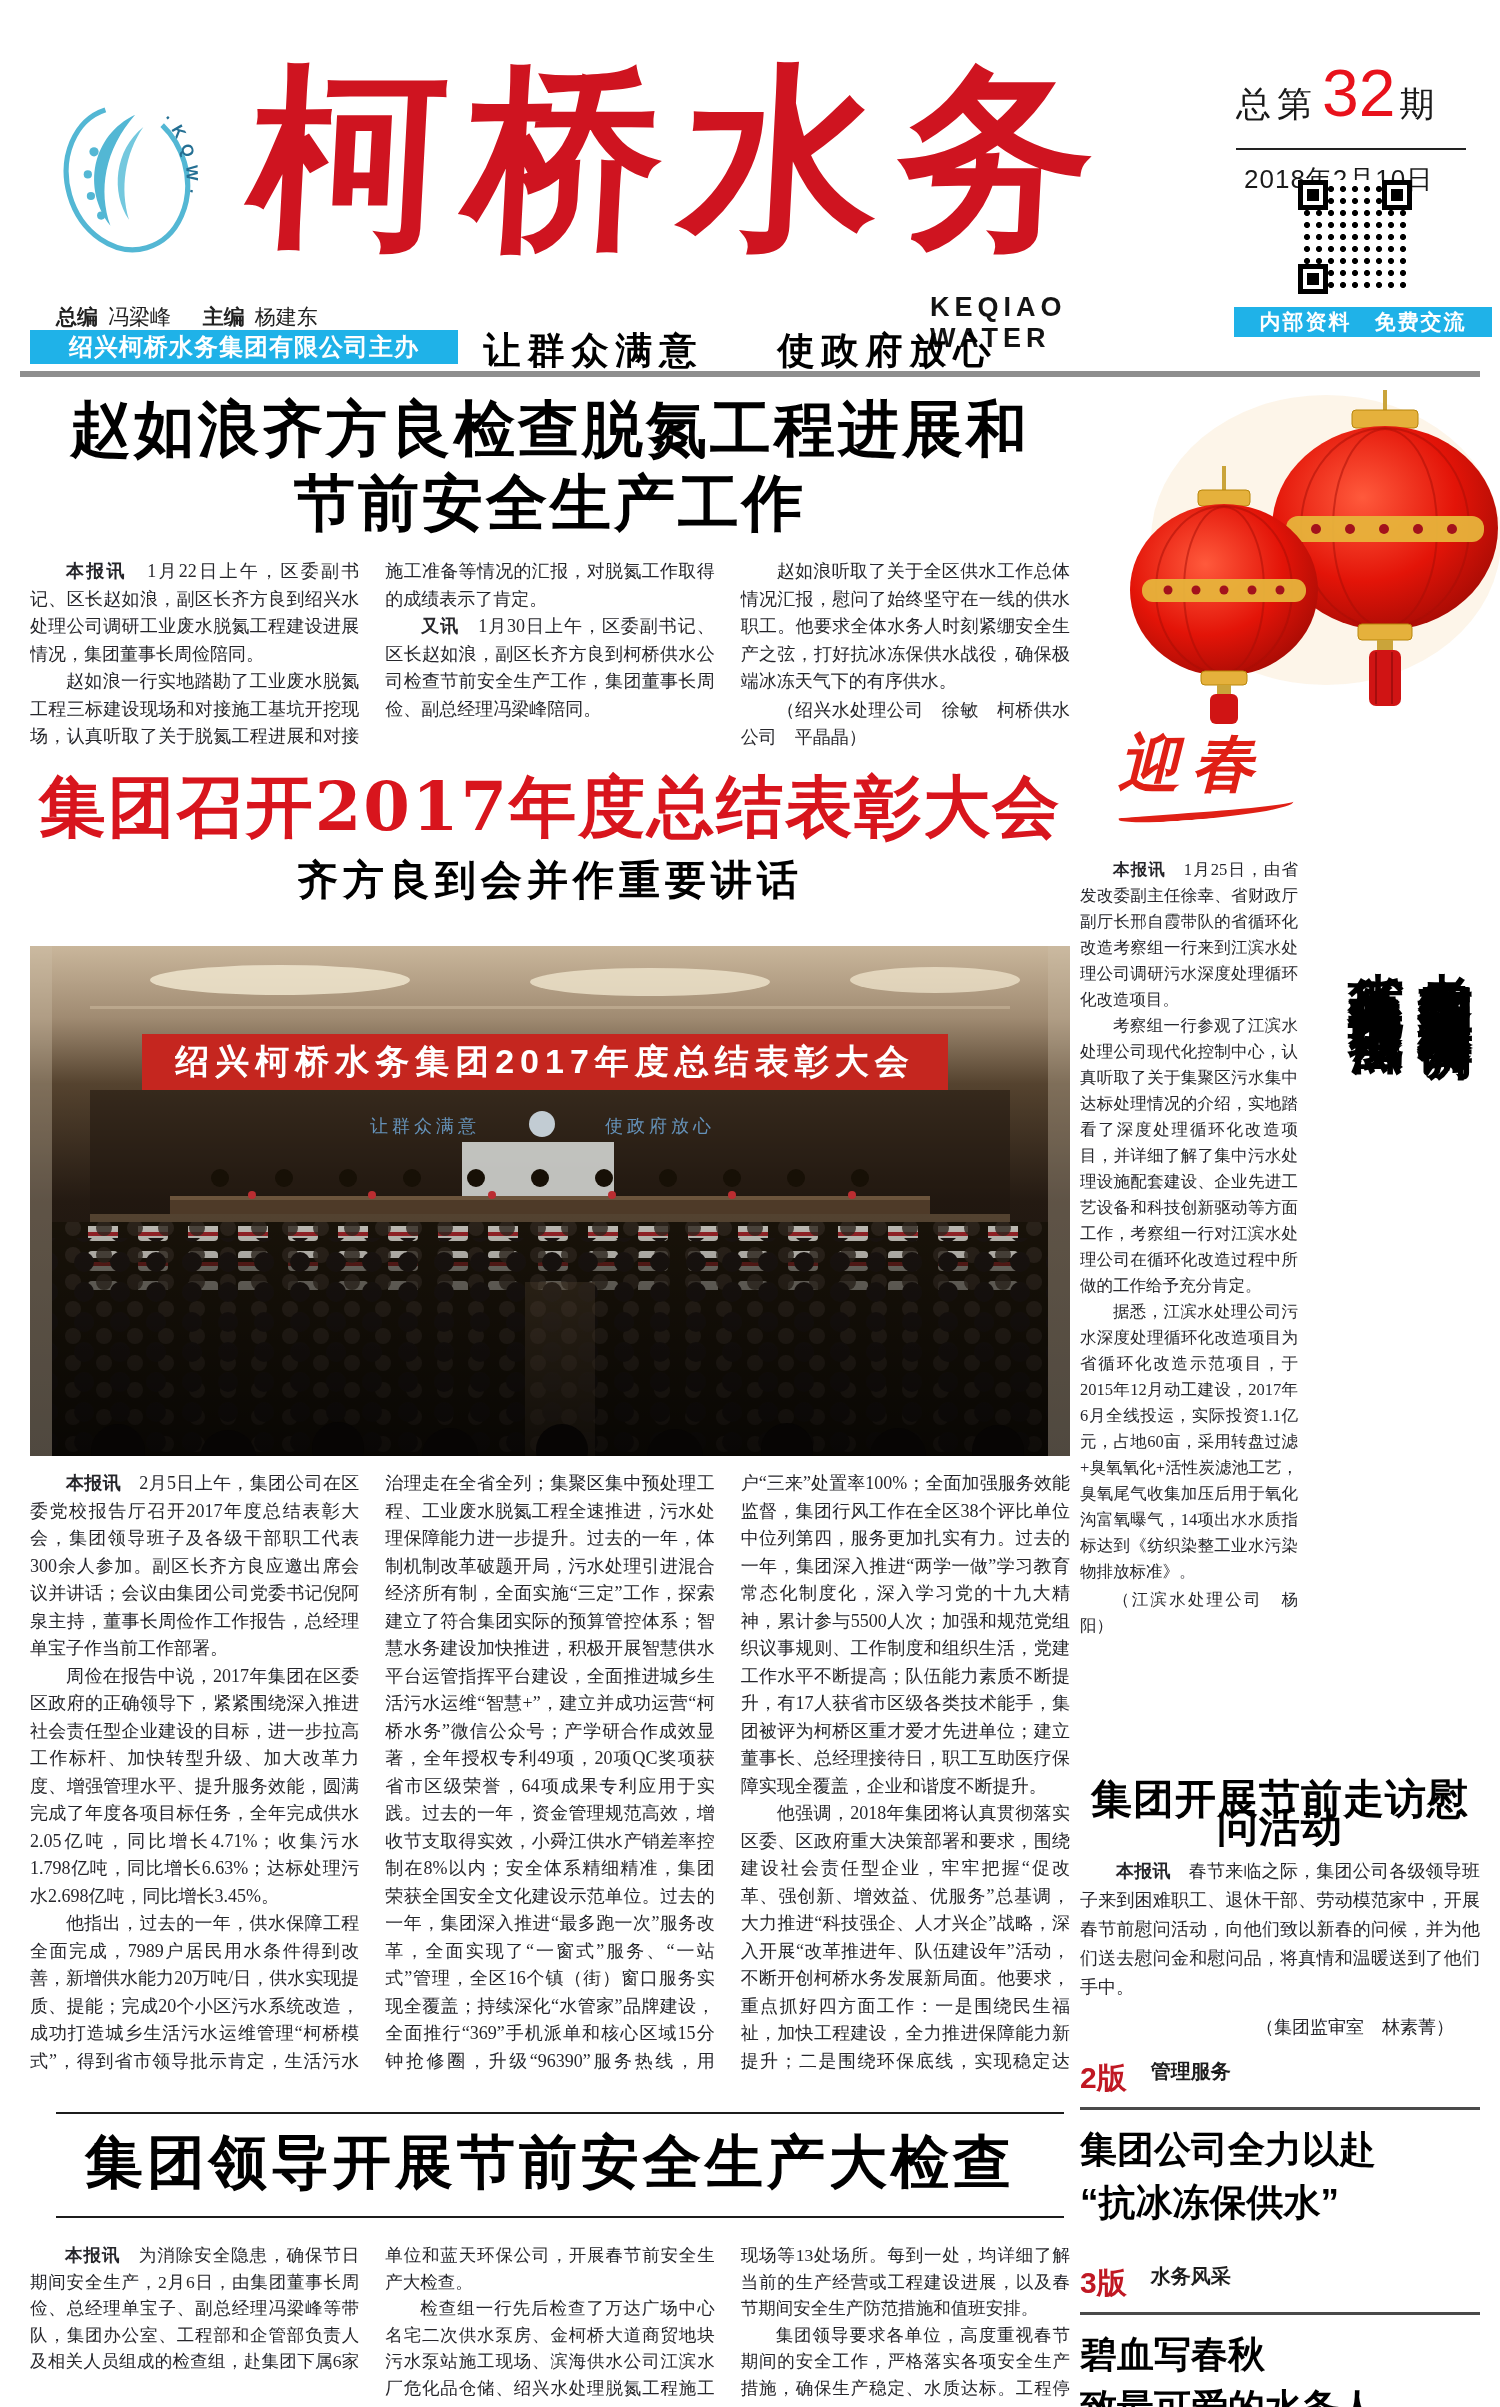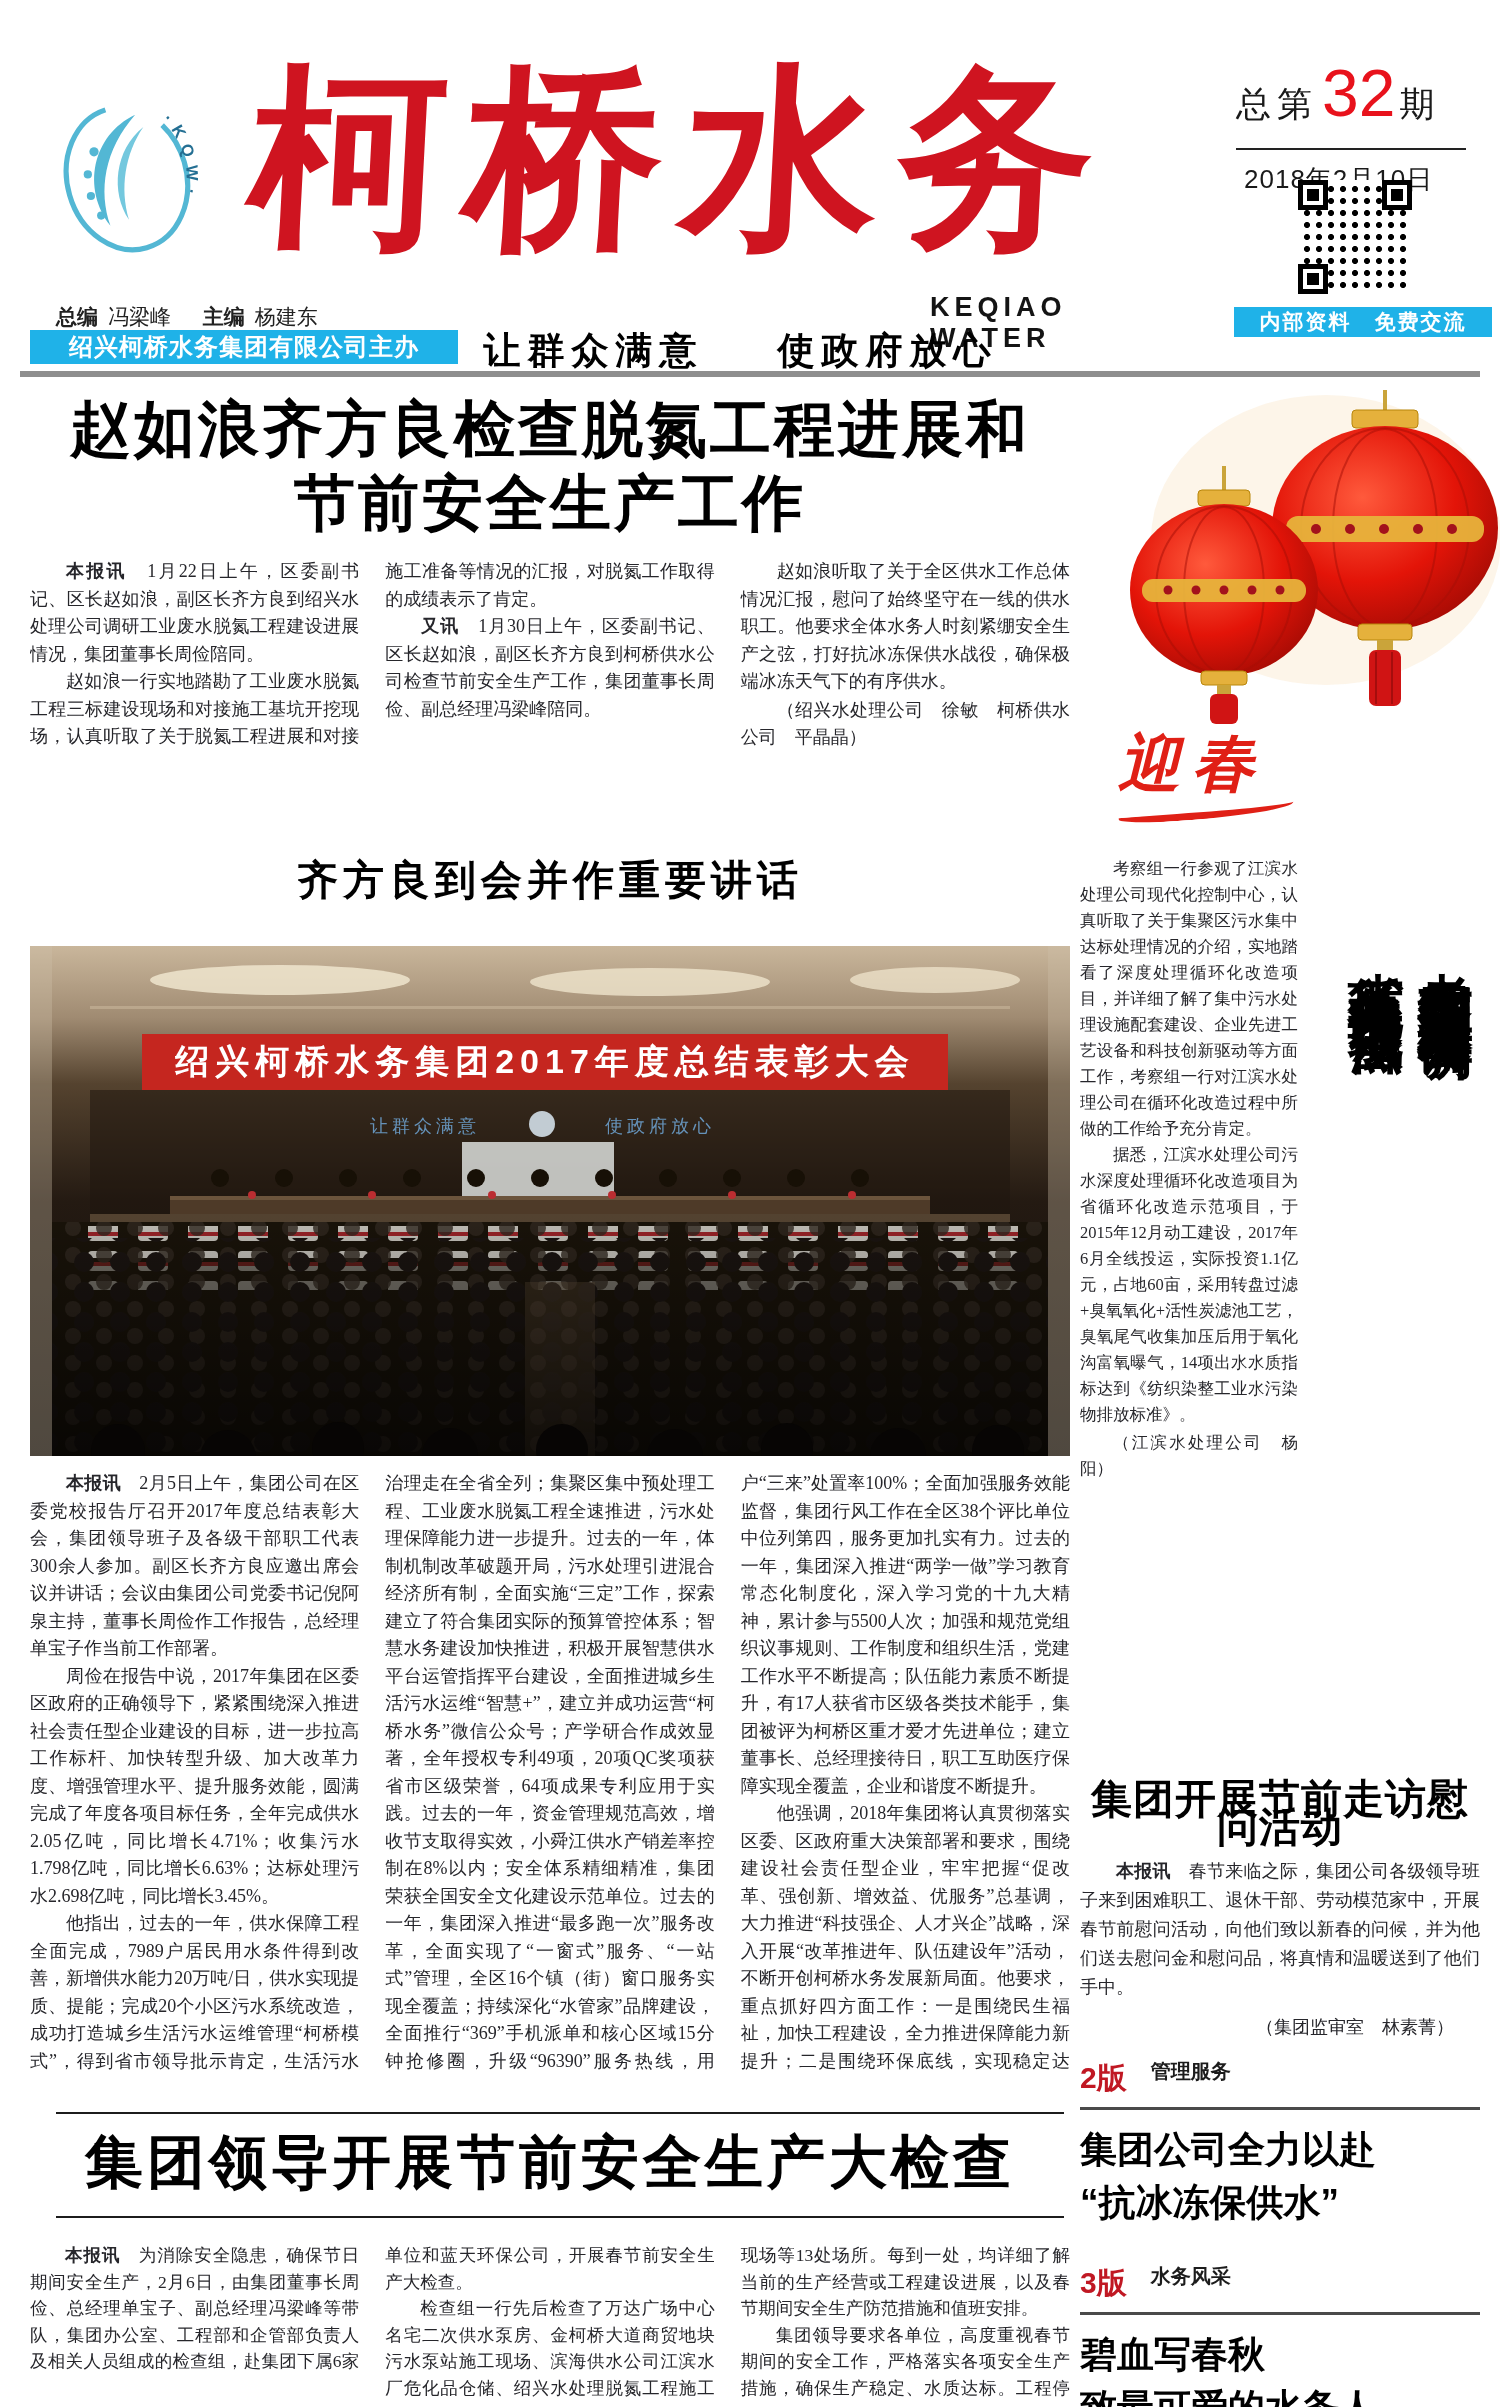--- a/index.html
+++ b/index.html
@@ -181,20 +181,21 @@
       <rect x="95" y="281" width="46" height="14" rx="4" fill="#e5b13c" stroke="#b8860b"></rect>
       <rect x="111" y="295" width="14" height="9" fill="#caa43a"></rect>
       <rect x="104" y="304" width="28" height="30" rx="6" fill="#d01414"></rect>
     </g>
   </svg>
   <div class="abs yingchun">
     <span>迎春</span>
     <i class="swash"></i>
   </div>
 
+  <div class="abs h2">集团召开2017年度总结表彰大会</div>
   <div class="abs h2sub">齐方良到会并作重要讲话</div>
 
   <svg class="abs photo" viewBox="0 0 1040 510" preserveAspectRatio="none">
     <defs>
       <linearGradient id="bgGrad" x1="0" y1="0" x2="0" y2="1">
         <stop offset="0" stop-color="#c9b69b"></stop>
           <stop offset="0.14" stop-color="#a08b72"></stop>
         <stop offset="0.27" stop-color="#55432f"></stop>
           <stop offset="0.5" stop-color="#241a12"></stop>
         <stop offset="1" stop-color="#0c0907"></stop>
@@ -279,20 +280,21 @@
   <div class="abs a2 bodytext cols3">
     <p><span class="lead">本报讯</span><span>　2月5日上午，集团公司在区委党校报告厅召开2017年度总结表彰大会，集团领导班子及各级干部职工代表300余人参加。副区长齐方良应邀出席会议并讲话；会议由集团公司党委书记倪阿泉主持，董事长周俭作工作报告，总经理单宝子作当前工作部署。</span></p>
     <p>周俭在报告中说，2017年集团在区委区政府的正确领导下，紧紧围绕深入推进社会责任型企业建设的目标，进一步拉高工作标杆、加快转型升级、加大改革力度、增强管理水平、提升服务效能，圆满完成了年度各项目标任务，全年完成供水2.05亿吨，同比增长4.71%；收集污水1.798亿吨，同比增长6.63%；达标处理污水2.698亿吨，同比增长3.45%。</p>
     <p>他指出，过去的一年，供水保障工程全面完成，7989户居民用水条件得到改善，新增供水能力20万吨/日，供水实现提质、提能；完成20个小区污水系统改造，成功打造城乡生活污水运维管理“柯桥模式”，得到省市领导批示肯定，生活污水治理走在全省全列；集聚区集中预处理工程、工业废水脱氮工程全速推进，污水处理保障能力进一步提升。过去的一年，体制机制改革破题开局，污水处理引进混合经济所有制，全面实施“三定”工作，探索建立了符合集团实际的预算管控体系；智慧水务建设加快推进，积极开展智慧供水平台运管指挥平台建设，全面推进城乡生活污水运维“智慧+”，建立并成功运营“柯桥水务”微信公众号；产学研合作成效显著，全年授权专利49项，20项QC奖项获省市区级荣誉，64项成果专利应用于实践。过去的一年，资金管理规范高效，增收节支取得实效，小舜江供水产销差率控制在8%以内；安全体系精细精准，集团荣获全国安全文化建设示范单位。过去的一年，集团深入推进“最多跑一次”服务改革，全面实现了“一窗式”服务、“一站式”管理，全区16个镇（街）窗口服务实现全覆盖；持续深化“水管家”品牌建设，全面推行“369”手机派单和核心区域15分钟抢修圈，升级“96390”服务热线，用户“三来”处置率100%；全面加强服务效能监督，集团行风工作在全区38个评比单位中位列第四，服务更加扎实有力。过去的一年，集团深入推进“两学一做”学习教育常态化制度化，深入学习党的十九大精神，累计参与5500人次；加强和规范党组织议事规则、工作制度和组织生活，党建工作水平不断提高；队伍能力素质不断提升，有17人获省市区级各类技术能手，集团被评为柯桥区重才爱才先进单位；建立董事长、总经理接待日，职工互助医疗保障实现全覆盖，企业和谐度不断提升。</p>
     <p>他强调，2018年集团将认真贯彻落实区委、区政府重大决策部署和要求，围绕建设社会责任型企业，牢牢把握“促改革、强创新、增效益、优服务”总基调，大力推进“科技强企、人才兴企”战略，深入开展“改革推进年、队伍建设年”活动，不断开创柯桥水务发展新局面。他要求，重点抓好四方面工作：一是围绕民生福祉，加快工程建设，全力推进保障能力新提升；二是围绕环保底线，实现稳定达标，奋力取得污水治理新突破；三是围绕深化改革，创新企业管理，努力开创科学发展新局面；四是围绕党建引领，切实转变作风，着力激发队伍建设新活力。</p>
 
   </div>
 
   <div class="abs a3">
     <div class="a3text bodytext">
+      <p><span class="lead">本报讯</span><span>　1月25日，由省发改委副主任徐幸、省财政厅副厅长邢自霞带队的省循环化改造考察组一行来到江滨水处理公司调研污水深度处理循环化改造项目。</span></p>
       <p>考察组一行参观了江滨水处理公司现代化控制中心，认真听取了关于集聚区污水集中达标处理情况的介绍，实地踏看了深度处理循环化改造项目，并详细了解了集中污水处理设施配套建设、企业先进工艺设备和科技创新驱动等方面工作，考察组一行对江滨水处理公司在循环化改造过程中所做的工作给予充分肯定。</p>
       <p>据悉，江滨水处理公司污水深度处理循环化改造项目为省循环化改造示范项目，于2015年12月动工建设，2017年6月全线投运，实际投资1.1亿元，占地60亩，采用转盘过滤+臭氧氧化+活性炭滤池工艺，臭氧尾气收集加压后用于氧化沟富氧曝气，14项出水水质指标达到《纺织染整工业水污染物排放标准》。</p>
       <p class="byline">（江滨水处理公司　杨阳）</p>
     </div>
     <div class="vtitle">
       <div>考察组到江滨水处理公司调研</div>
       <div>省循环化改造示范试点项目</div>
     </div>
   </div>
 

